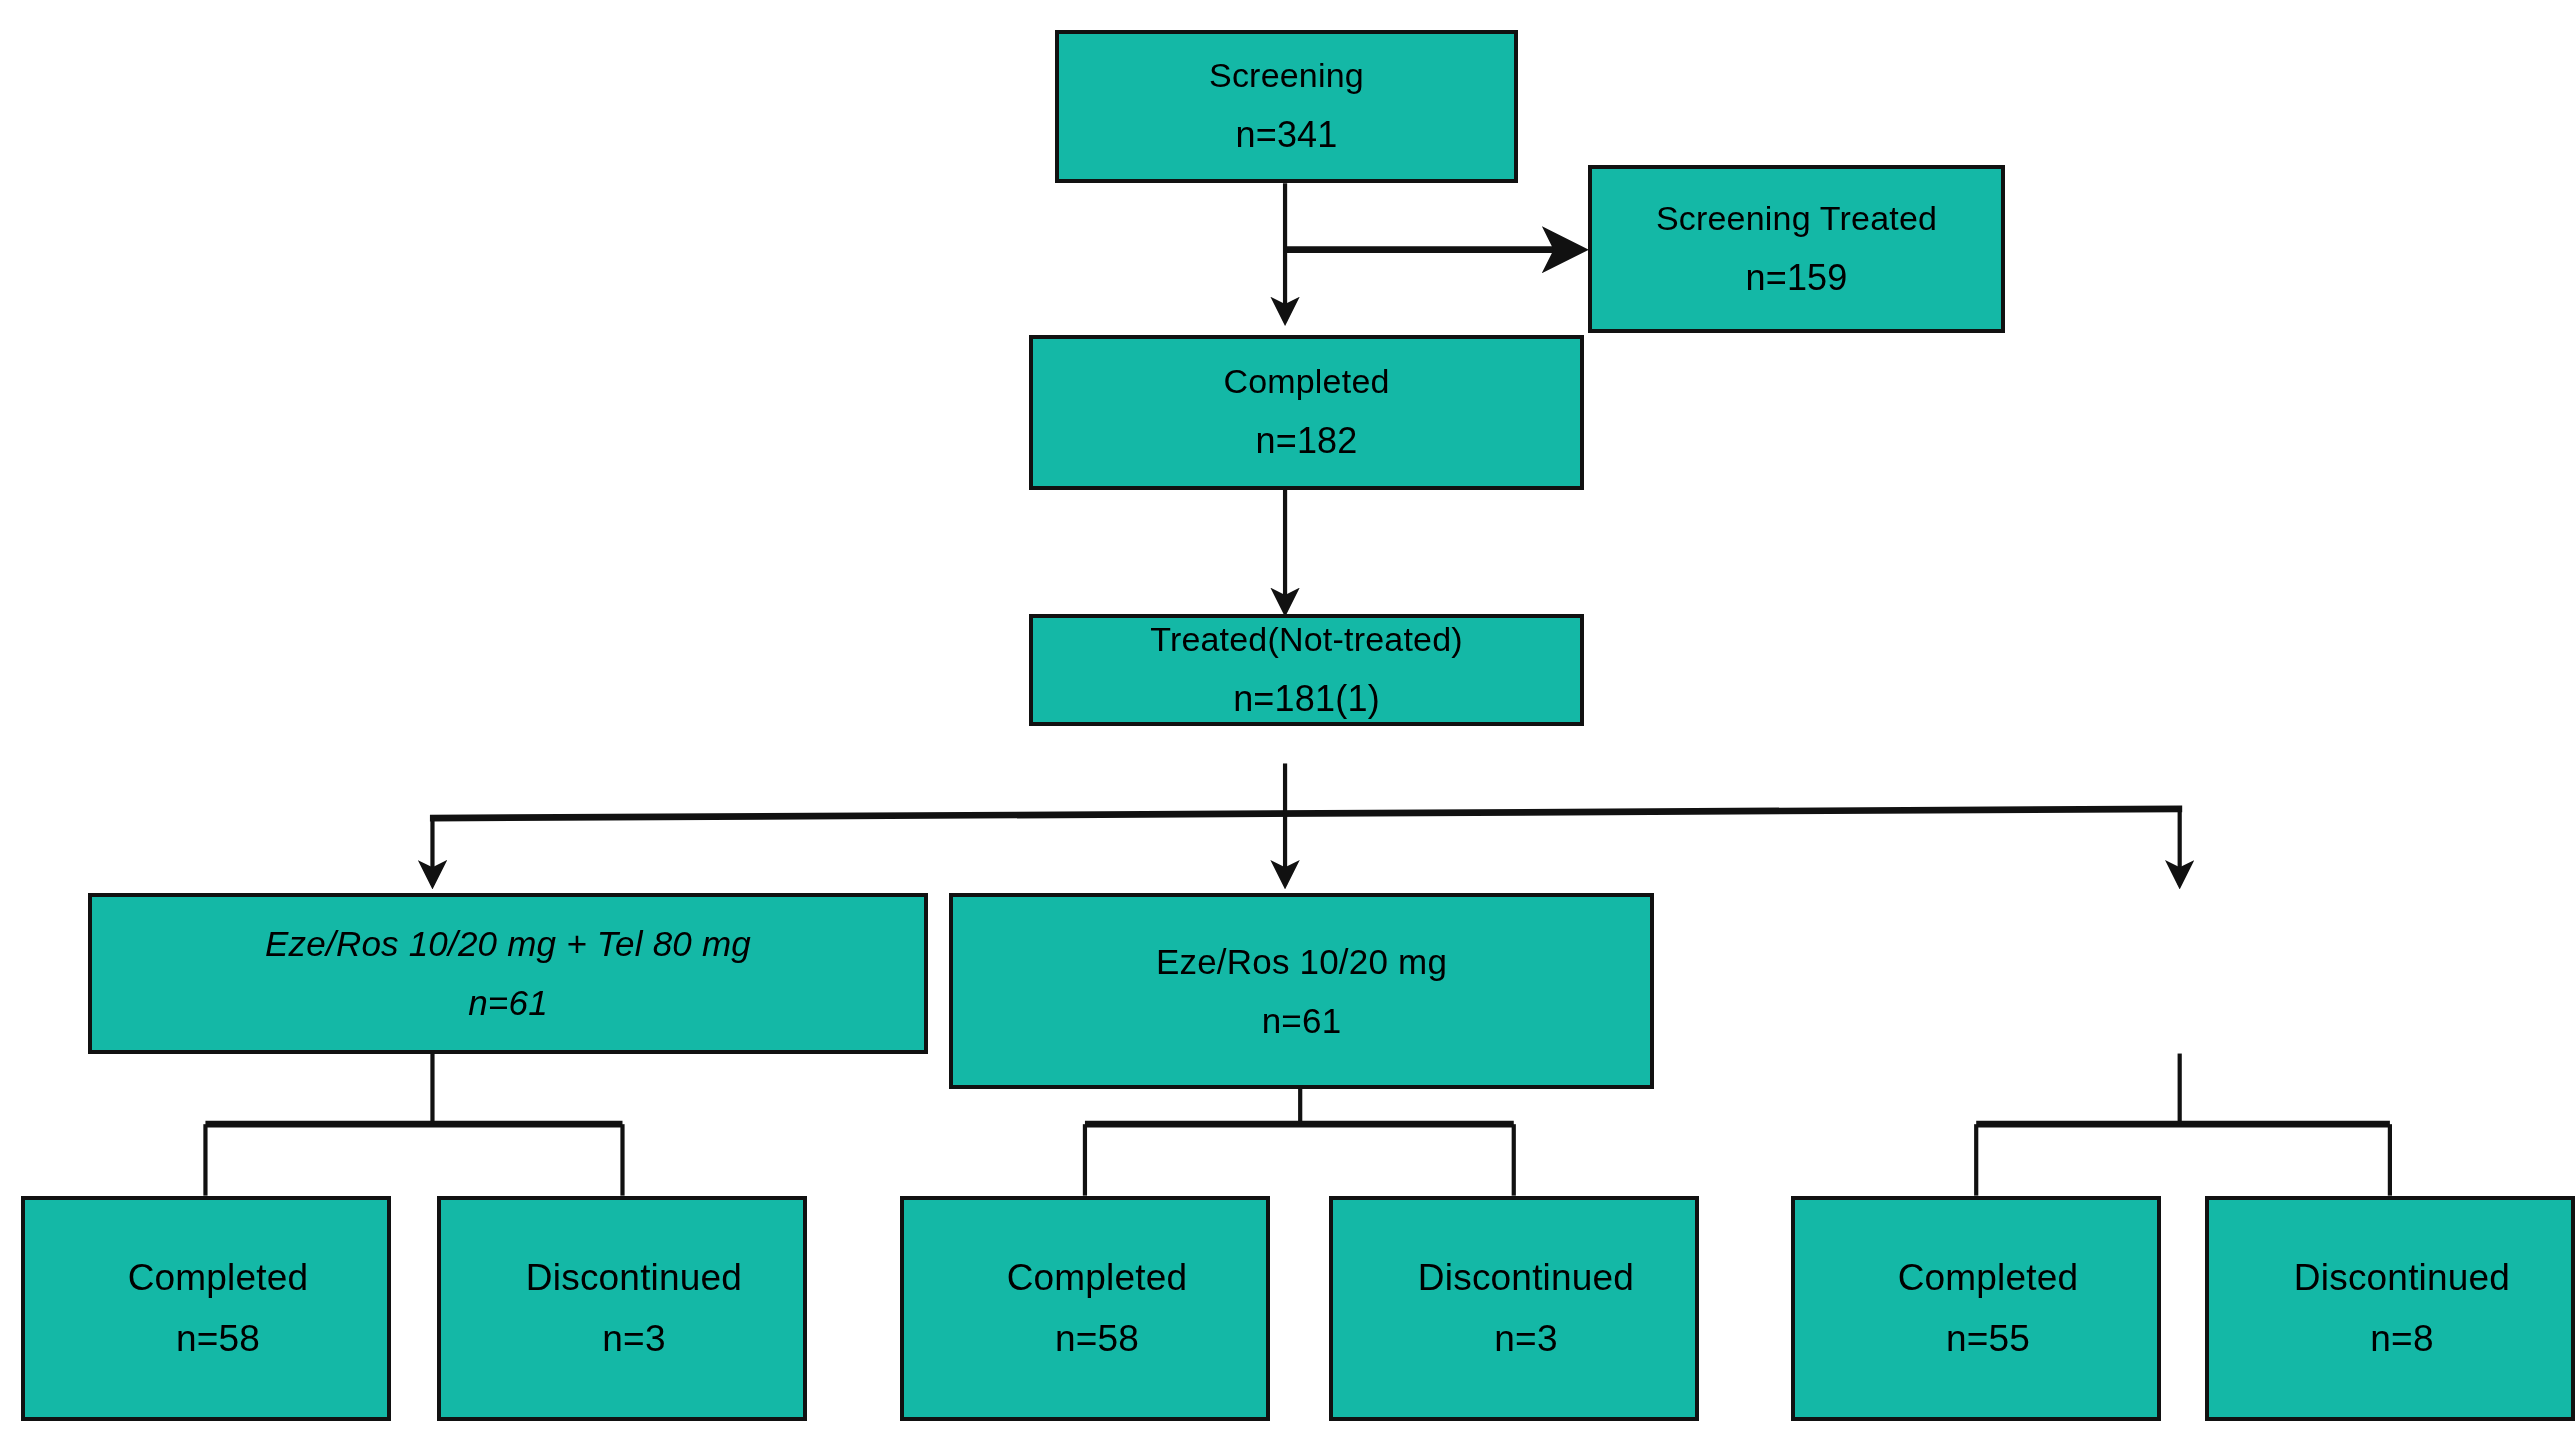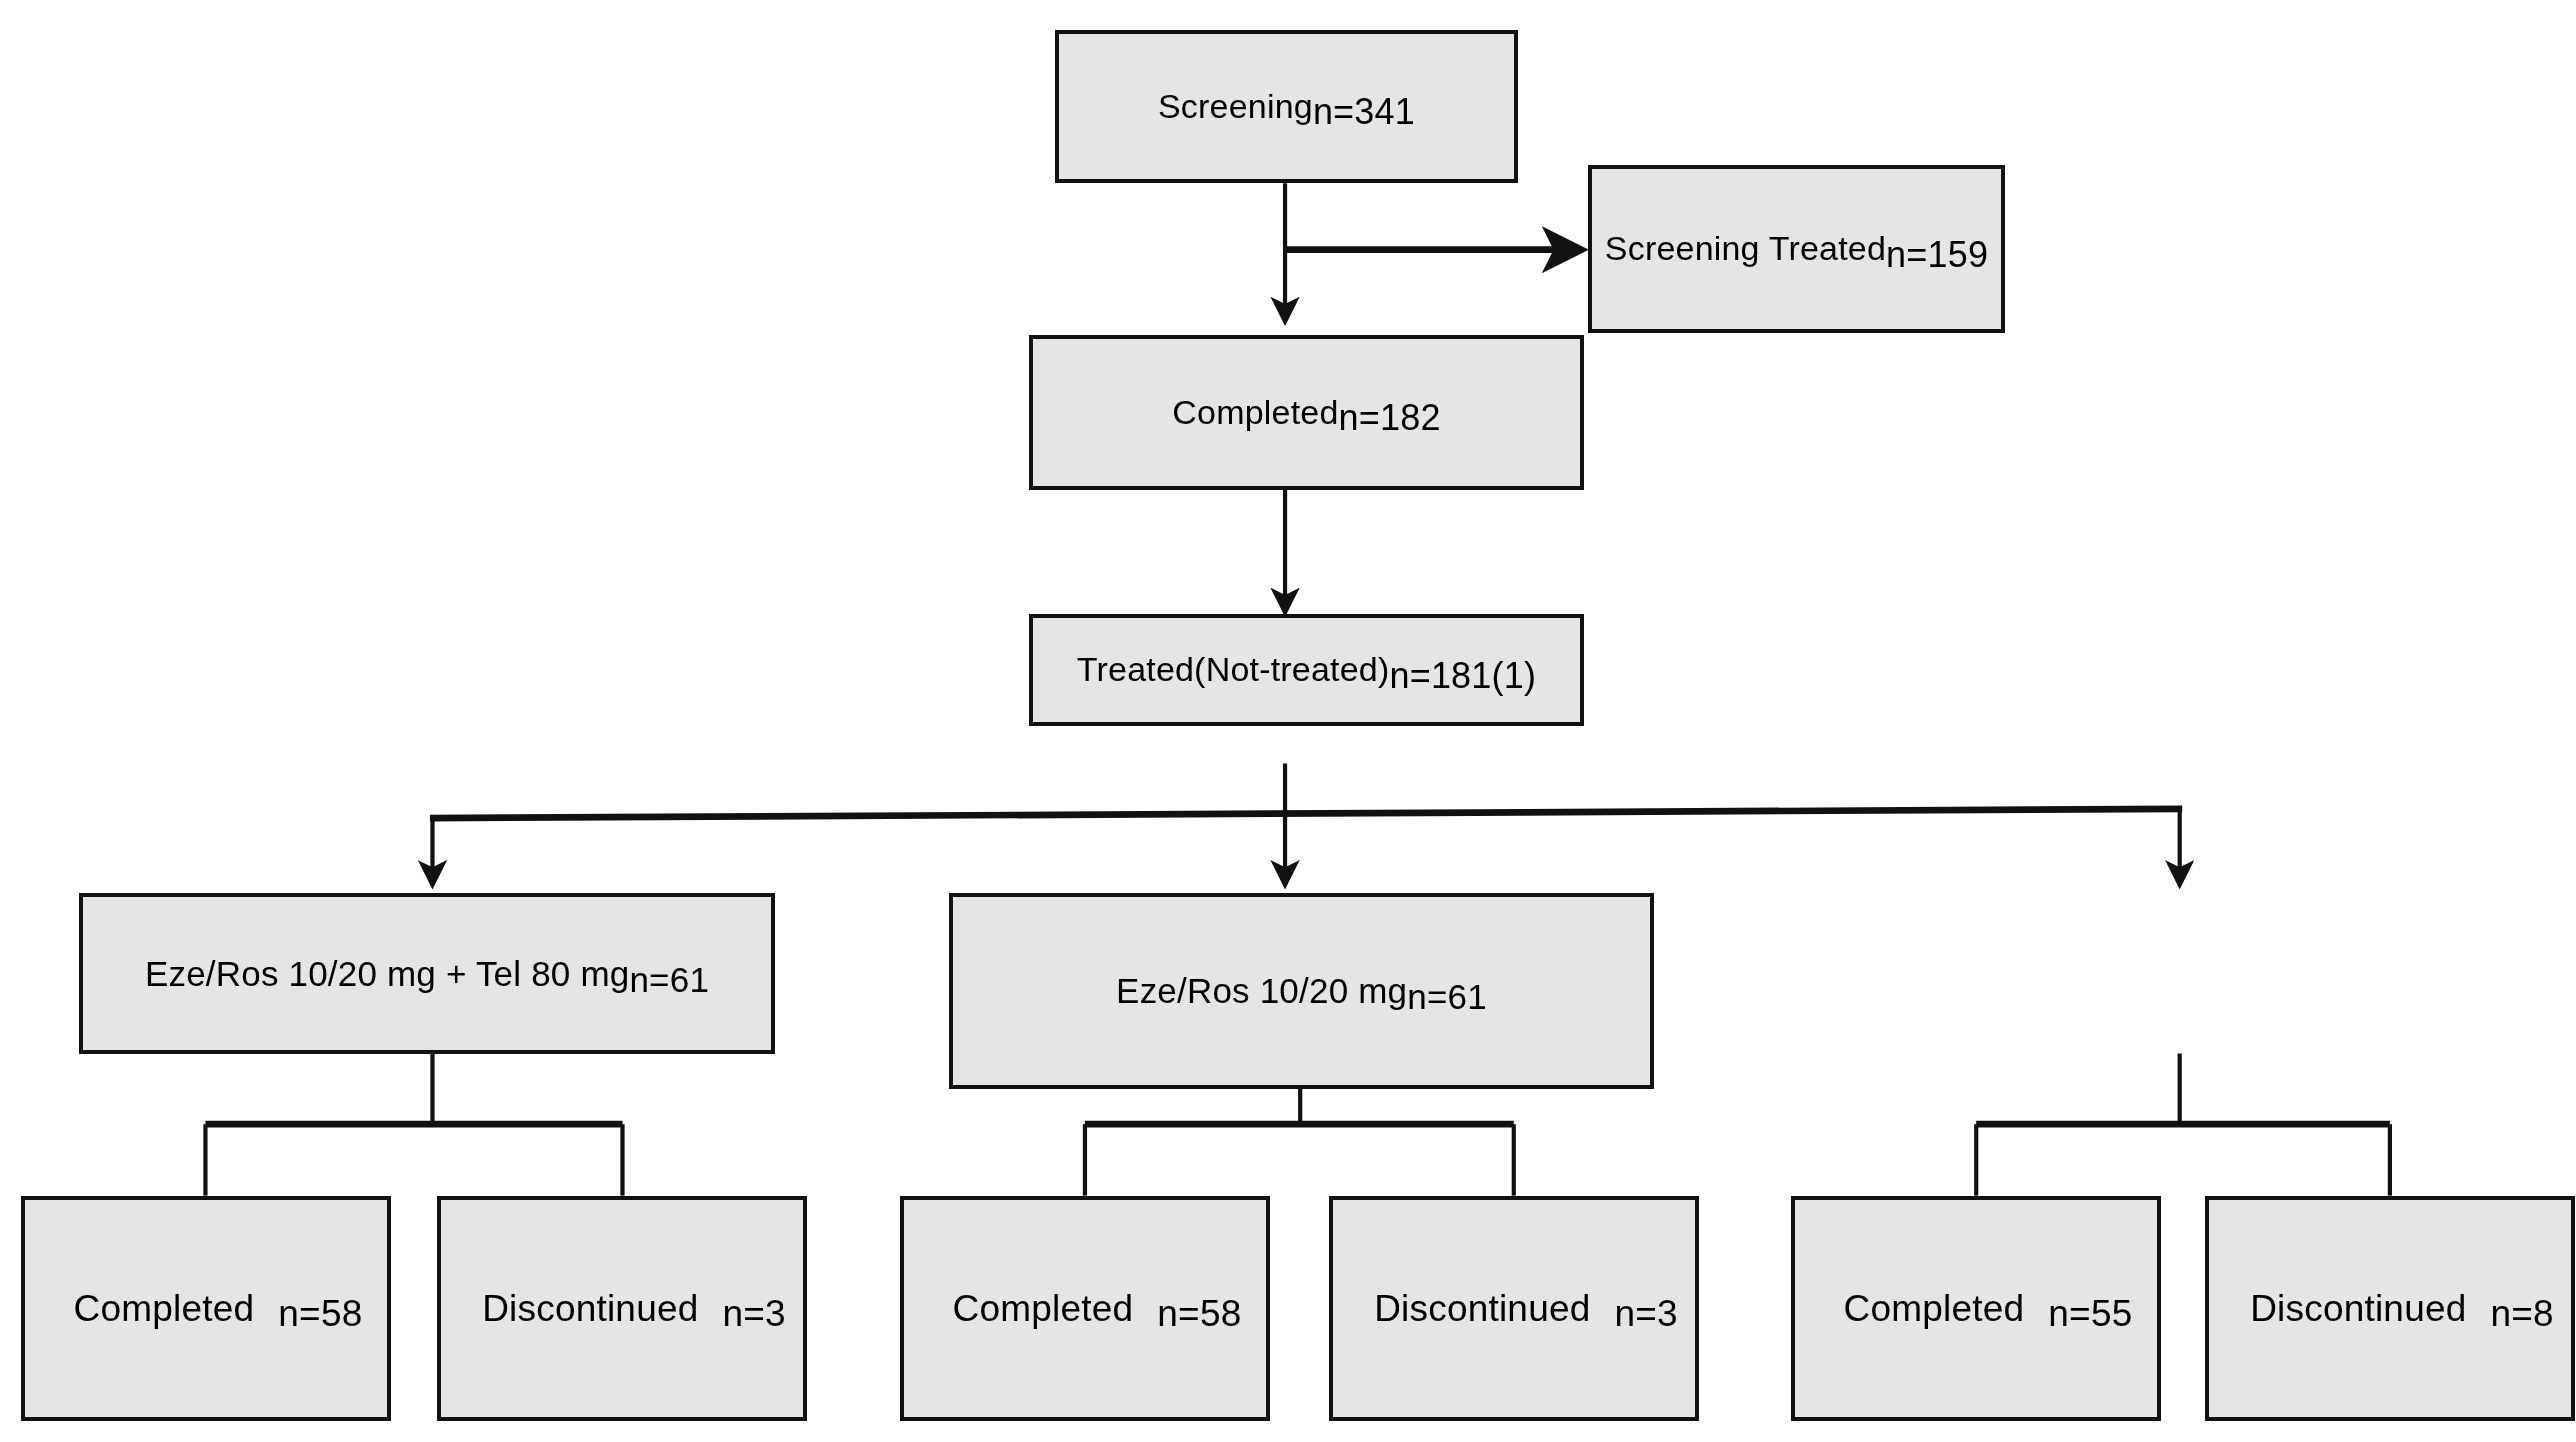--- a/index.html
+++ b/index.html
@@ -15,23 +15,24 @@
   #diagram-root {
     position: relative;
     width: 2576px;
     height: 1442px;
     background: #ffffff;
     overflow: hidden;
   }
   .node-box {
     position: absolute;
     box-sizing: border-box;
-    background: #e5e5e5;
+    background: #14b8a6;
     border: 4.2px solid #111111;
     display: flex;
+    flex-direction: column;
     align-items: center;
     justify-content: center;
     text-align: center;
     line-height: 1.35;
   }
   .node-title {
     font-size: 34px;
     font-weight: 400;
     letter-spacing: 0.2px;
     white-space: nowrap;
@@ -122,21 +123,21 @@
   <div class="node-box" style="left:1029px; top:335px; width:555px; height:155px;">
     <div class="node-title">Completed</div>
     <div class="node-count">n=182</div>
   </div>
 
   <div class="node-box" style="left:1029px; top:614px; width:555px; height:112px;">
     <div class="node-title">Treated(Not-treated)</div>
     <div class="node-count">n=181(1)</div>
   </div>
 
-  <div class="node-box arm-box" style="left:79px; top:893px; width:696px; height:161px;">
+  <div class="node-box arm-box" style="left:88px; top:893px; width:840px; height:161px;font-style:italic;">
     <div class="node-title">Eze/Ros 10/20 mg + Tel 80 mg</div>
     <div class="node-count">n=61</div>
   </div>
 
   <div class="node-box arm-box" style="left:949px; top:893px; width:705px; height:196px;">
     <div class="node-title">Eze/Ros 10/20 mg</div>
     <div class="node-count">n=61</div>
   </div>
 
 

